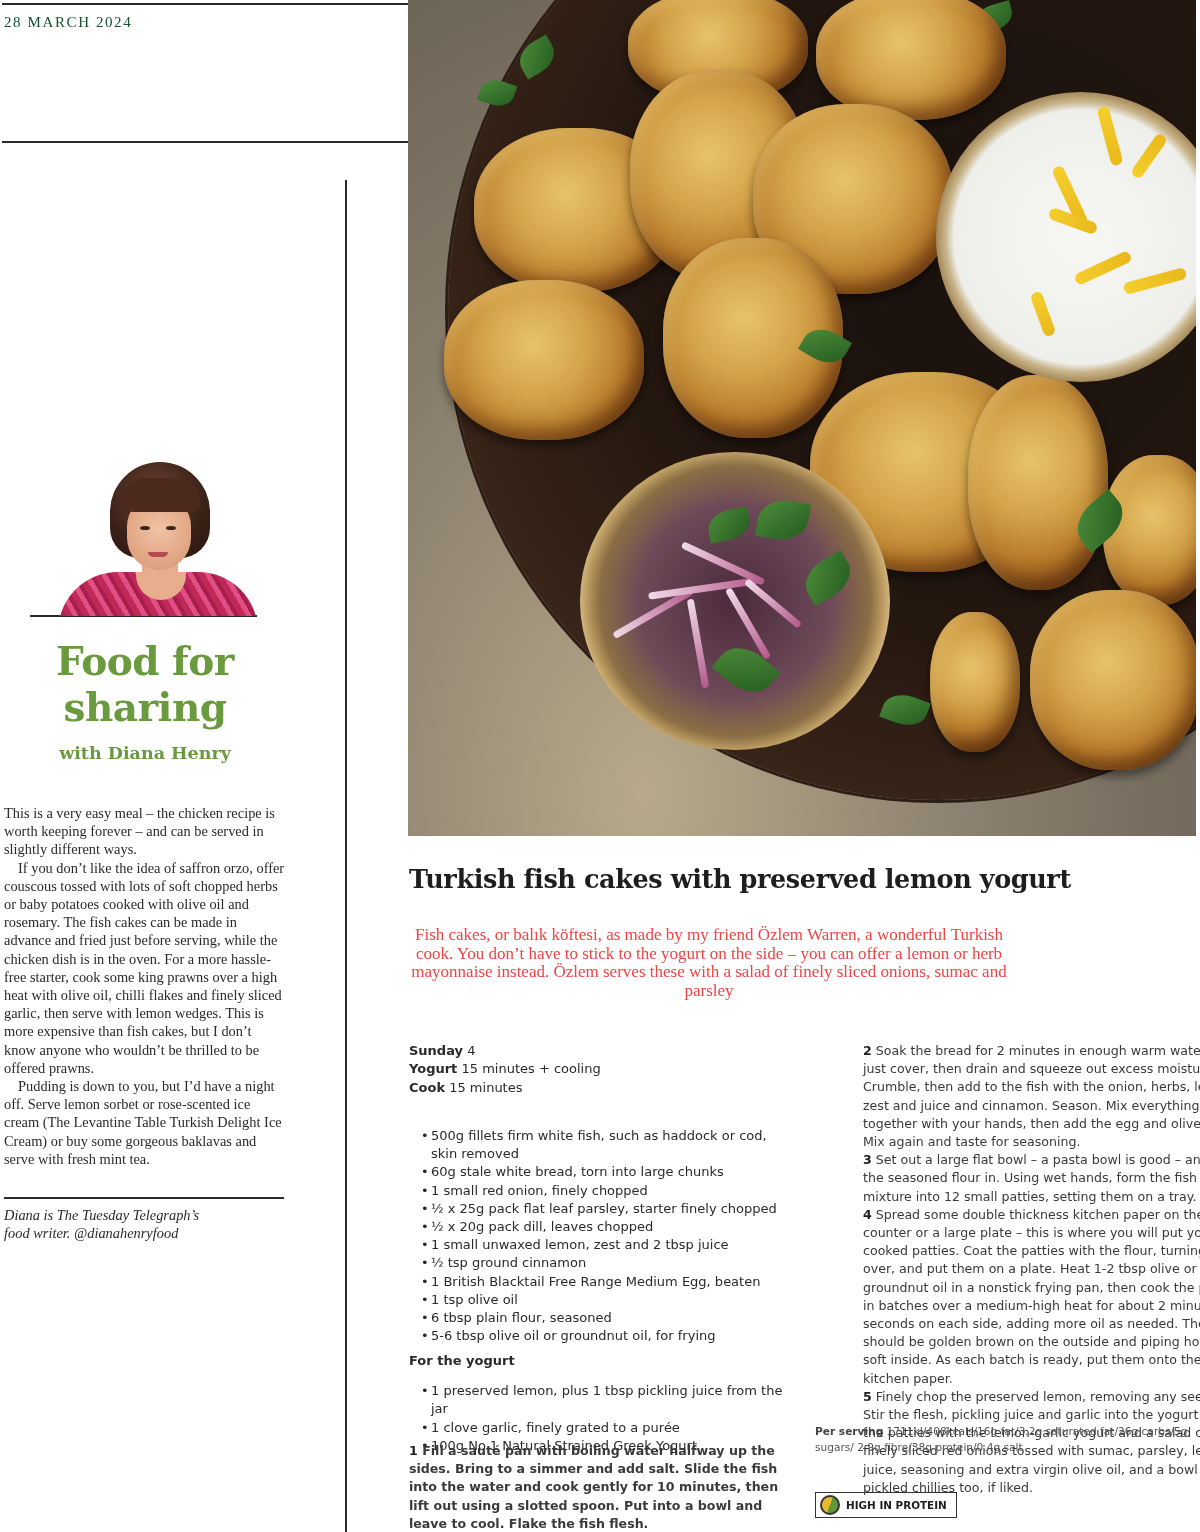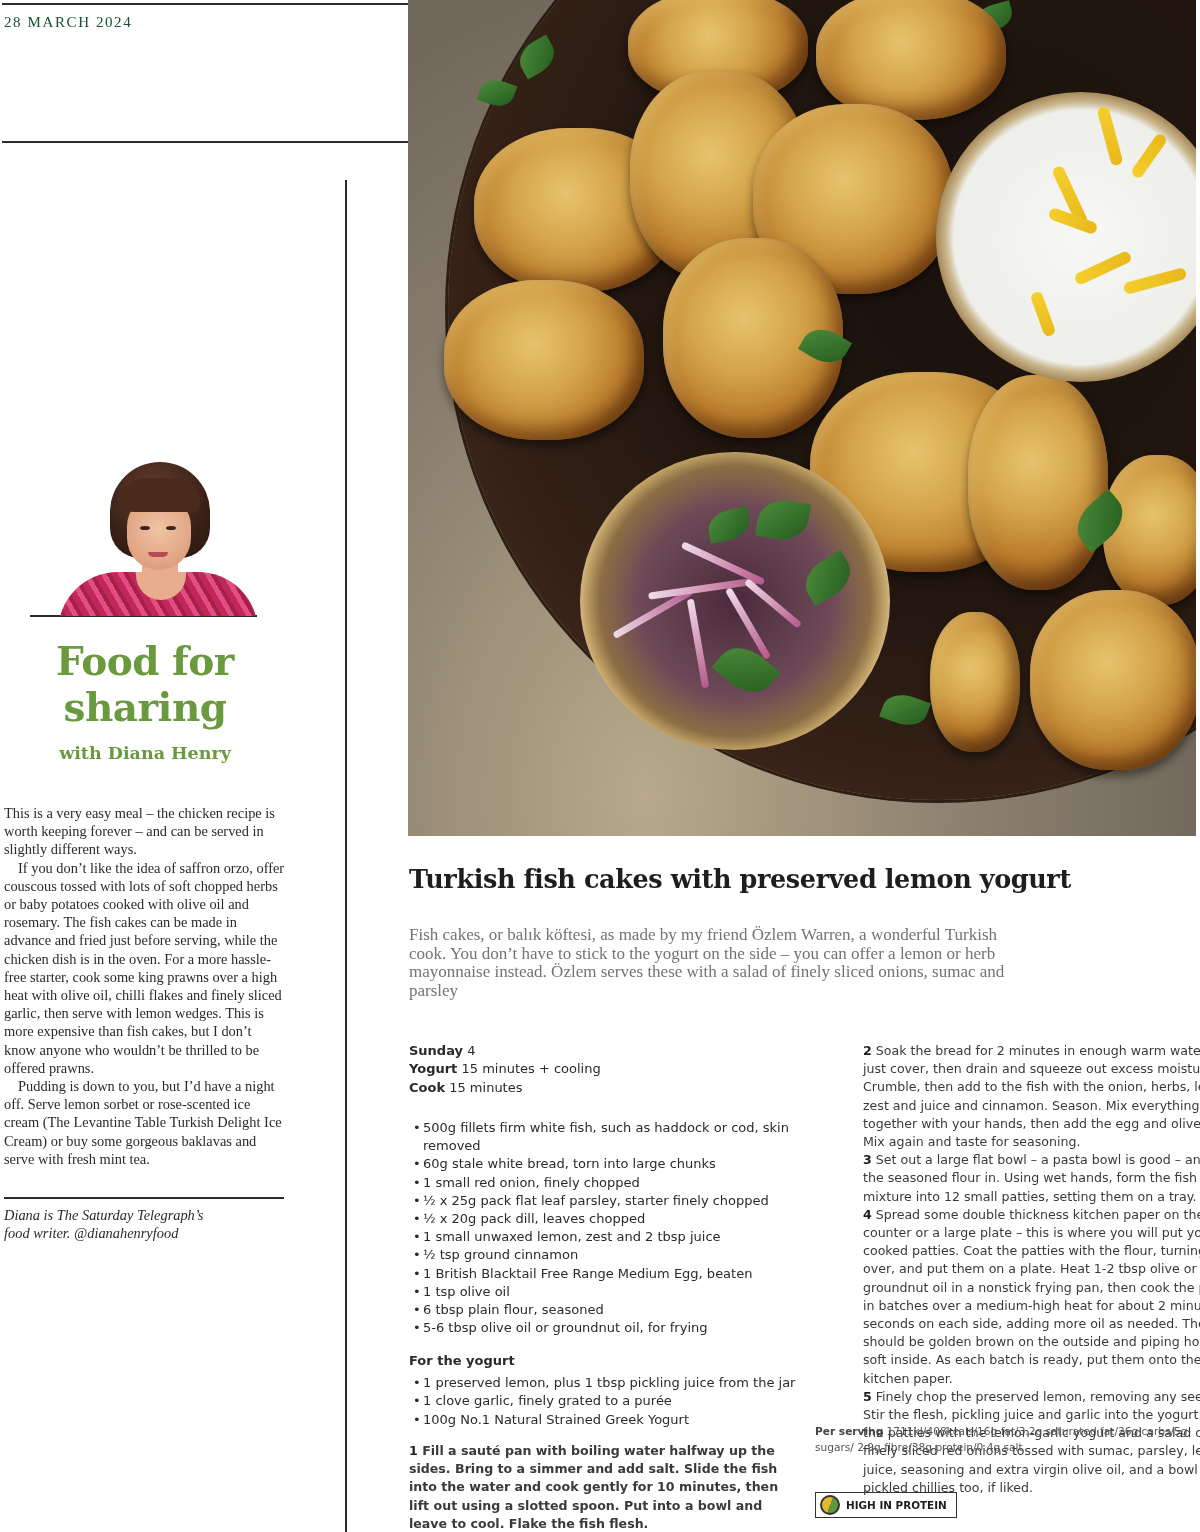--- a/index.html
+++ b/index.html
@@ -43,26 +43,26 @@
     .bowl-yogurt { position: absolute; left: 528px; top: 92px; width: 290px; height: 290px; border-radius: 50%;
       background: radial-gradient(circle, #f7f7f4 0%, #eeeeea 62%, #c9b58b 66%, #9b7d4c 72%, #6e5431 76%); }
     .lemon { position: absolute; height: 12px; border-radius: 6px; background: linear-gradient(90deg, #f4cf2d, #e9b81b); }
     .bowl-onion { position: absolute; left: 172px; top: 452px; width: 310px; height: 298px; border-radius: 50%;
       background: radial-gradient(circle, #4b2a3b 0%, #6e4a58 45%, #8b6e44 63%, #c4a468 70%, #e4d8c2 76%, #b08a4e 82%); }
     .onion { position: absolute; height: 7px; border-radius: 4px; background: linear-gradient(90deg,#f0dbe8,#b65a8c); }
     .leaf { position: absolute; border-radius: 60% 0 60% 0; background: linear-gradient(135deg, #4e8e3c, #235a1d); }
 
     
     .recipe-title { left: 409px; top: 864px; width: 790px; font-family: "DejaVu Serif", serif; font-weight: bold; font-size: 25.5px; letter-spacing: -0.4px; color: #1e1e1e; }
-    .recipe-standfirst { left: 409px; top: 926px; width: 600px; font-family: "Liberation Serif", serif; font-size: 17px; line-height: 18.5px; color: #737373; }
+    .recipe-standfirst { left: 409px; top: 926px; width: 600px; font-family: "Liberation Serif", serif; font-size: 17px; line-height: 18.5px; color: #ef4444; text-align: center; }
 
     .meta { left: 409px; top: 1042px; width: 390px; font-family: "DejaVu Sans", sans-serif; font-size: 13px; line-height: 18.4px; color: #2a2a2a; }
     .meta b { font-weight: bold; }
     .ing { left: 409px; top: 1115px; width: 395px; font-family: "DejaVu Sans", sans-serif; font-size: 13px; line-height: 18.2px; color: #2a2a2a; }
-    .ing ul, .yog ul { list-style: none; margin: 4px; padding: 0; }
+    .ing ul, .yog ul { list-style: none; margin: 12px; padding: 0; }
     .ing li, .yog li { padding-left: 10px; position: relative; }
     .ing li::before, .yog li::before { content: "\2022"; position: absolute; left: 0; top: 0; }
     .yog { left: 409px; top: 1352px; width: 395px; font-family: "DejaVu Sans", sans-serif; font-size: 13px; line-height: 18.2px; color: #2a2a2a; }
     .yog .sub { font-weight: bold; }
     .method-col { font-family: "DejaVu Sans", sans-serif; font-size: 12.6px; line-height: 18.2px; color: #3a3a3a; }
     .method-col p { margin: 0; }
     .method-col b { color: #1e1e1e; }
     .m1 { left: 409px; top: 1442px; width: 392px; font-weight: bold; }
     .m2 { left: 815px; top: 1042px; width: 382px; margin-left: 48px; }
     .nutrition { left: 815px; top: 1423px; width: 382px; font-family: "DejaVu Sans", sans-serif; font-size: 10.6px; line-height: 16px; color: #555; }
@@ -101,21 +101,21 @@
 </div>
 <div class="abs column-byline">with Diana Henry</div>
 
 <div class="abs intro">
   <p>This is a very easy meal – the chicken recipe is worth keeping forever – and can be served in slightly different ways.</p>
   <p>If you don’t like the idea of saffron orzo, offer couscous tossed with lots of soft chopped herbs or baby potatoes cooked with olive oil and rosemary. The fish cakes can be made in advance and fried just before serving, while the chicken dish is in the oven. For a more hassle-free starter, cook some king prawns over a high heat with olive oil, chilli flakes and finely sliced garlic, then serve with lemon wedges. This is more expensive than fish cakes, but I don’t know anyone who wouldn’t be thrilled to be offered prawns.</p>
   <p>Pudding is down to you, but I’d have a night off. Serve lemon sorbet or rose-scented ice cream (The Levantine Table Turkish Delight Ice Cream) or buy some gorgeous baklavas and serve with fresh mint tea.</p>
 </div>
 
 <div class="abs bio">
-  <div>Diana is The Saturday Telegraph’s</div>
+  <div>Diana is The Tuesday Telegraph’s</div>
   <div>food writer. @dianahenryfood</div>
 </div>
 
 <div class="abs photo" aria-label="Turkish fish cakes on a dark plate with preserved lemon yogurt and sumac red onion salad">
   <div class="plate"></div>
 
   <div class="leaf" style="left:110px; top:42px; width:38px; height:30px; transform:rotate(-30deg);"></div>
   <div class="leaf" style="left:72px; top:80px; width:34px; height:26px; transform:rotate(20deg);"></div>
   <div class="leaf" style="left:565px; top:5px; width:40px; height:26px; transform:rotate(-15deg);"></div>
 

